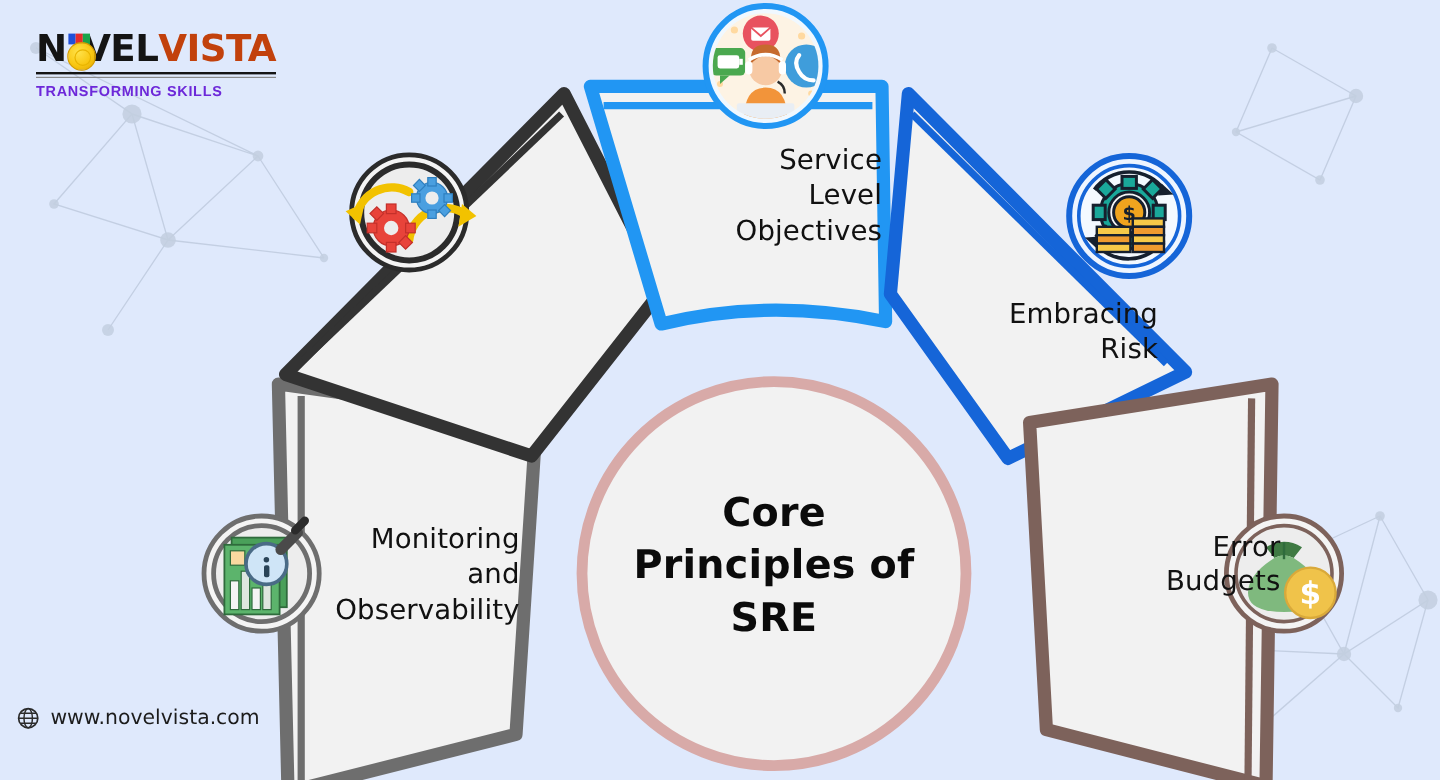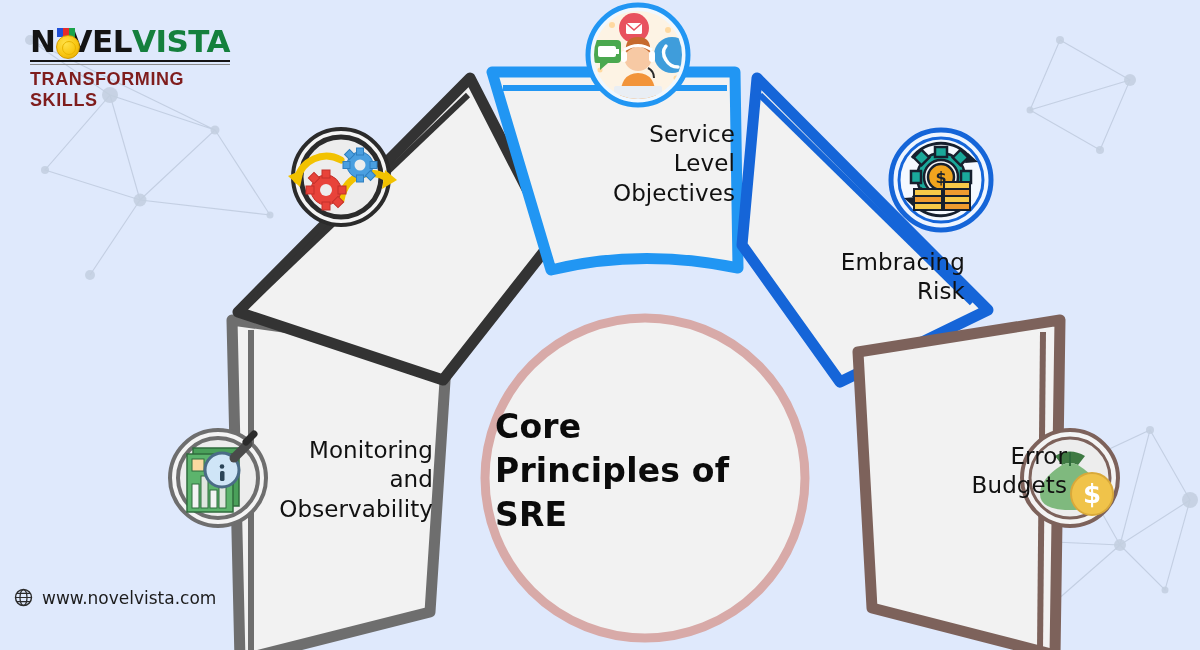--- a/index.html
+++ b/index.html
@@ -14,55 +14,55 @@
   #wheel{position:absolute;inset:0;width:1200px;height:650px;}
 
   
   .logo{position:absolute;left:30px;top:26px;width:200px;}
   .logo-word{display:flex;align-items:center;line-height:1;}
   .logo-novel,.logo-vista{
     font-family:"DejaVu Sans", sans-serif;
     font-weight:bold;font-size:31px;letter-spacing:-.5px;
   }
   .logo-novel{color:#141414;}
-  .logo-vista{color:#15803d;}
+  .logo-vista{color:#c2410c;}
   .medal{position:relative;display:inline-block;width:25px;height:28px;margin:0 0px;}
   .medal .disc{
     position:absolute;left:1px;top:7px;width:22px;height:22px;border-radius:50%;
     background:radial-gradient(circle at 38% 34%,#ffe24a 0%,#f9c712 55%,#e0a500 100%);
     border:1px solid #d49c00;
   }
   .medal .disc:after{
     content:"";position:absolute;left:5px;top:5px;width:12px;height:12px;border-radius:50%;
     border:1.5px solid #e8b400;
   }
   .medal .rib{position:absolute;top:0;width:6px;height:9px;}
   .medal .r1{left:2px;background:#1f4fd8;}
   .medal .r2{left:8px;background:#e52b2b;}
   .medal .r3{left:14px;background:#1aa34a;}
   .logo-rule{height:2px;background:#141414;margin:3px 0 2px 0;width:100%;}
   .logo-rule2{height:1px;background:#8a8a8a;margin-bottom:4px;width:100%;}
   .logo-tag{
     font-family:"Liberation Sans", sans-serif;
-    font-size:18px;font-weight:bold;color:#7f1d1d;letter-spacing:.6px;
+    font-size:12px;font-weight:bold;color:#6d28d9;letter-spacing:.6px;
   }
 
   
-  .footer{position:absolute;left:14px;top:588px;display:flex;align-items:flex-start;gap:9px;}
+  .footer{position:absolute;left:14px;top:588px;display:flex;align-items:flex-end;gap:9px;}
   .footer-url{font-family:"DejaVu Sans", sans-serif;font-size:17px;color:#1c1c1c;}
 
   
   .seg-label{
     position:absolute;text-align:right;color:#111;
     font-family:"DejaVu Sans", sans-serif;
     font-size:23px;line-height:1.28;letter-spacing:.1px;
     white-space:pre-line;pointer-events:none;
   }
   .center-label{
-    position:absolute;color:#0b0b0b;
+    position:absolute;text-align:center;color:#0b0b0b;
     font-family:"DejaVu Sans", sans-serif;font-weight:bold;
     font-size:33px;line-height:1.33;white-space:pre-line;letter-spacing:.2px;
   }
 </style>
 </head>
 <body>
 
 <div id="stage">
 
   <svg id="bg-net" viewBox="0 0 1200 650">

